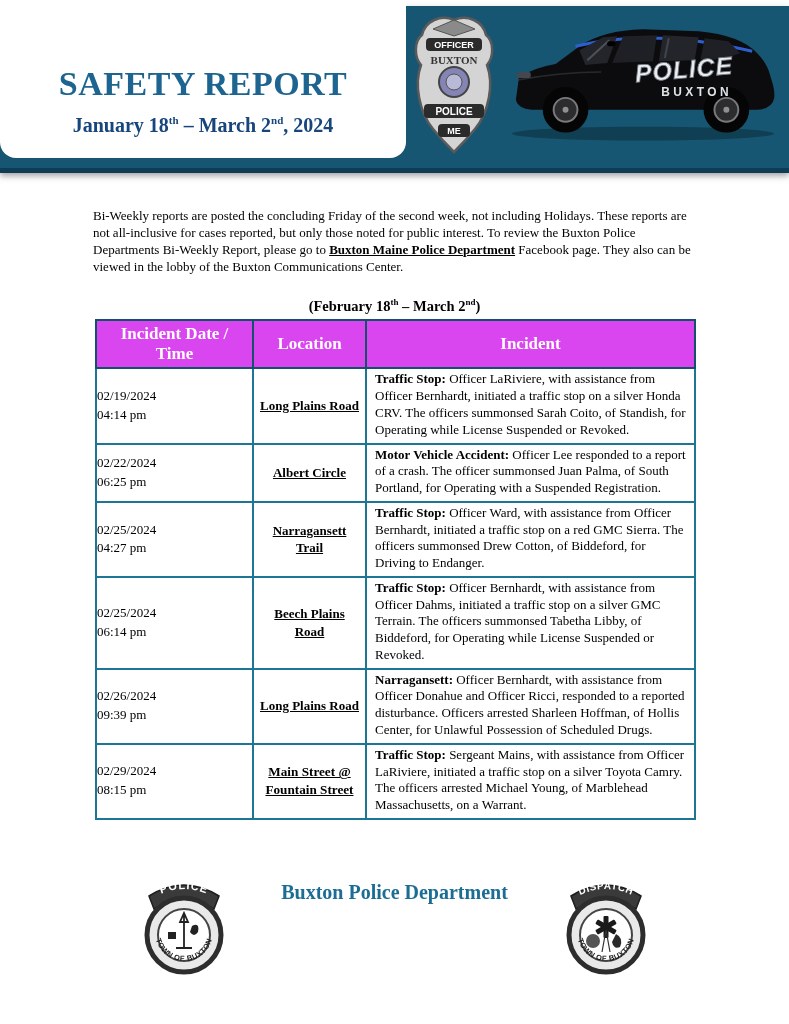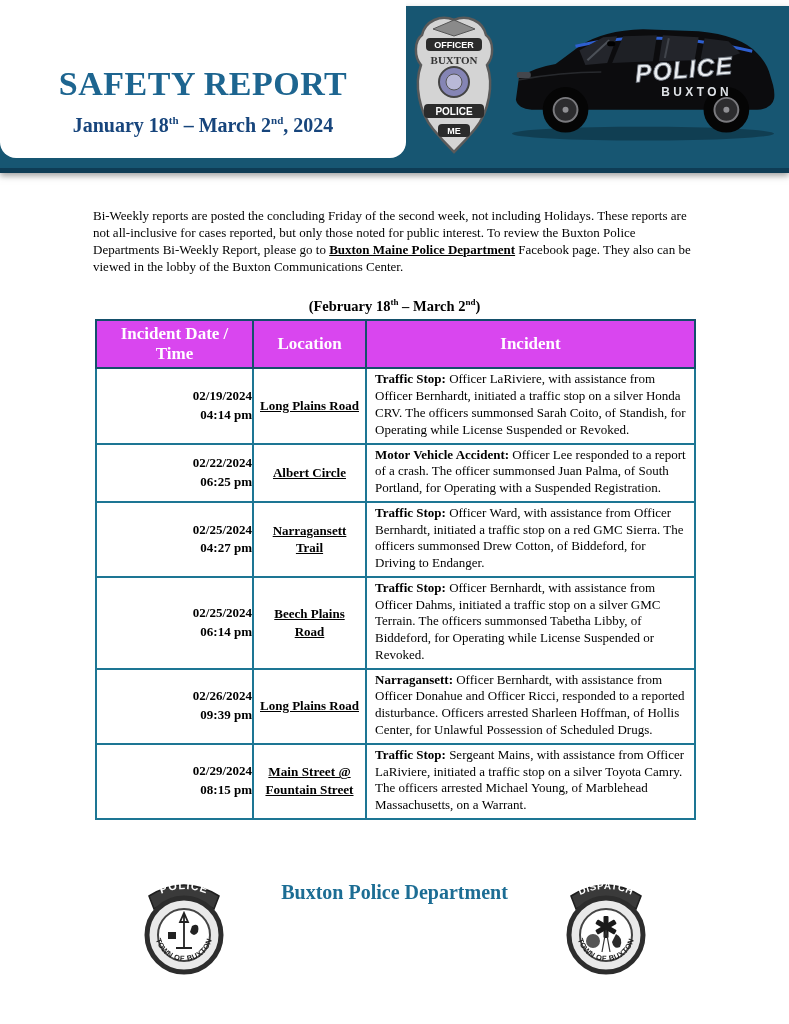--- a/index.html
+++ b/index.html
@@ -43,21 +43,21 @@
     margin:5px 0 0 95px; border-collapse:collapse; width:599px;
     border:2px solid #1d7694; table-layout:fixed;
   }
   table.report th {
     background:#d946ef; color:#fff; font-size:17px; font-weight:bold;
     padding:3px 18px; border:2px solid #14506b;
   }
   table.report td {
     border:2px solid #1d7694; vertical-align:middle; font-size:13px;
   }
-  td.date-cell { text-align:right; font-weight:bold; line-height:1.45; }
+  td.date-cell { text-align:left; font-weight:normal; line-height:1.45; }
   td.loc-cell  { text-align:center; font-weight:bold; font-size:14.6px; line-height:1.35; padding:4px 6px;text-decoration:underline; }
   td.loc-cell.small { font-size:13.2px; }
   td.inc-cell  { padding:2px 8px 4px 8px; line-height:1.29; vertical-align:top; }
   .inc-type { font-weight:bold; }
   
   .footer {
     margin-top:48px; display:flex; justify-content:center; align-items:flex-start; gap:34px;
   }
   .footer-text {
     color:#1c6d94; font-weight:bold; font-size:20px; text-align:center;

